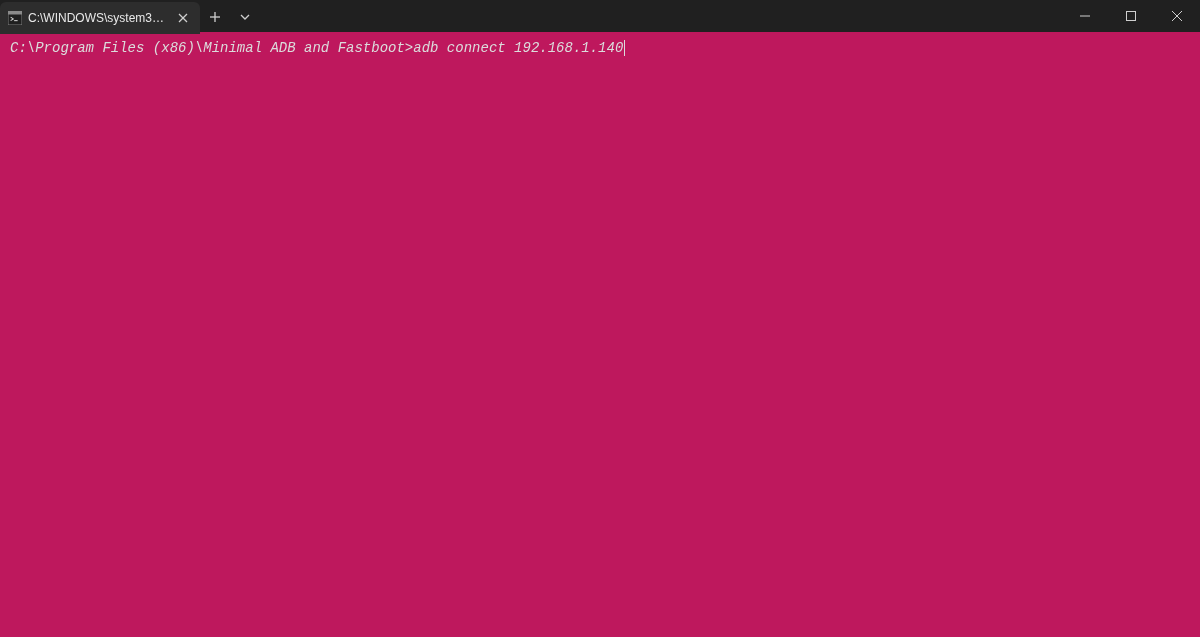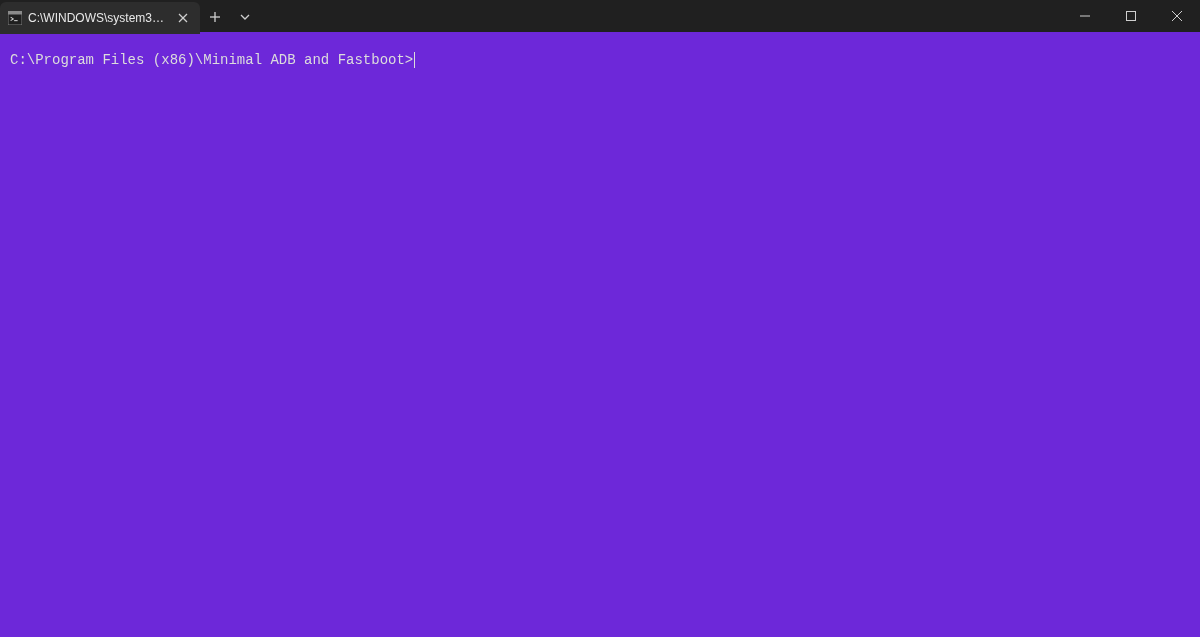--- a/index.html
+++ b/index.html
@@ -106,23 +106,24 @@
     height: 32px;
     display: flex;
     align-items: center;
     justify-content: center;
     color: #cfcfcf;
   }
   .win-btn svg { width: 10px; height: 10px; }
 
   .terminal-body {
     flex: 1 1 auto;
-    background: #6d28d9;
-    padding: 20px 10px;
+    background: #be185d;
+    padding: 8px 10px;
     overflow: hidden;
+    font-style: italic;
   }
   .terminal-line {
     font-family: Consolas, "Courier New", monospace;
     font-size: 14px;
     color: #dcdcdc;
     white-space: pre;
     display: flex;
   }
   .prompt {
     color: #dcdcdc;
@@ -197,17 +198,17 @@
         <svg viewBox="0 0 10 10">
           <line x1="0" y1="0" x2="10" y2="10" stroke="currentColor" stroke-width="1"></line>
           <line x1="10" y1="0" x2="0" y2="10" stroke="currentColor" stroke-width="1"></line>
         </svg>
       </div>
     </div>
   </div>
 
   <div class="terminal-body">
     <div class="terminal-line">
-      <span class="prompt">C:\Program Files (x86)\Minimal ADB and Fastboot&gt;</span><span class="cursor"></span>
+      <span class="prompt">C:\Program Files (x86)\Minimal ADB and Fastboot&gt;</span><span class="command">adb connect 192.168.1.140</span><span class="cursor"></span>
     </div>
   </div>
 
 </div>
 
 </body></html>

